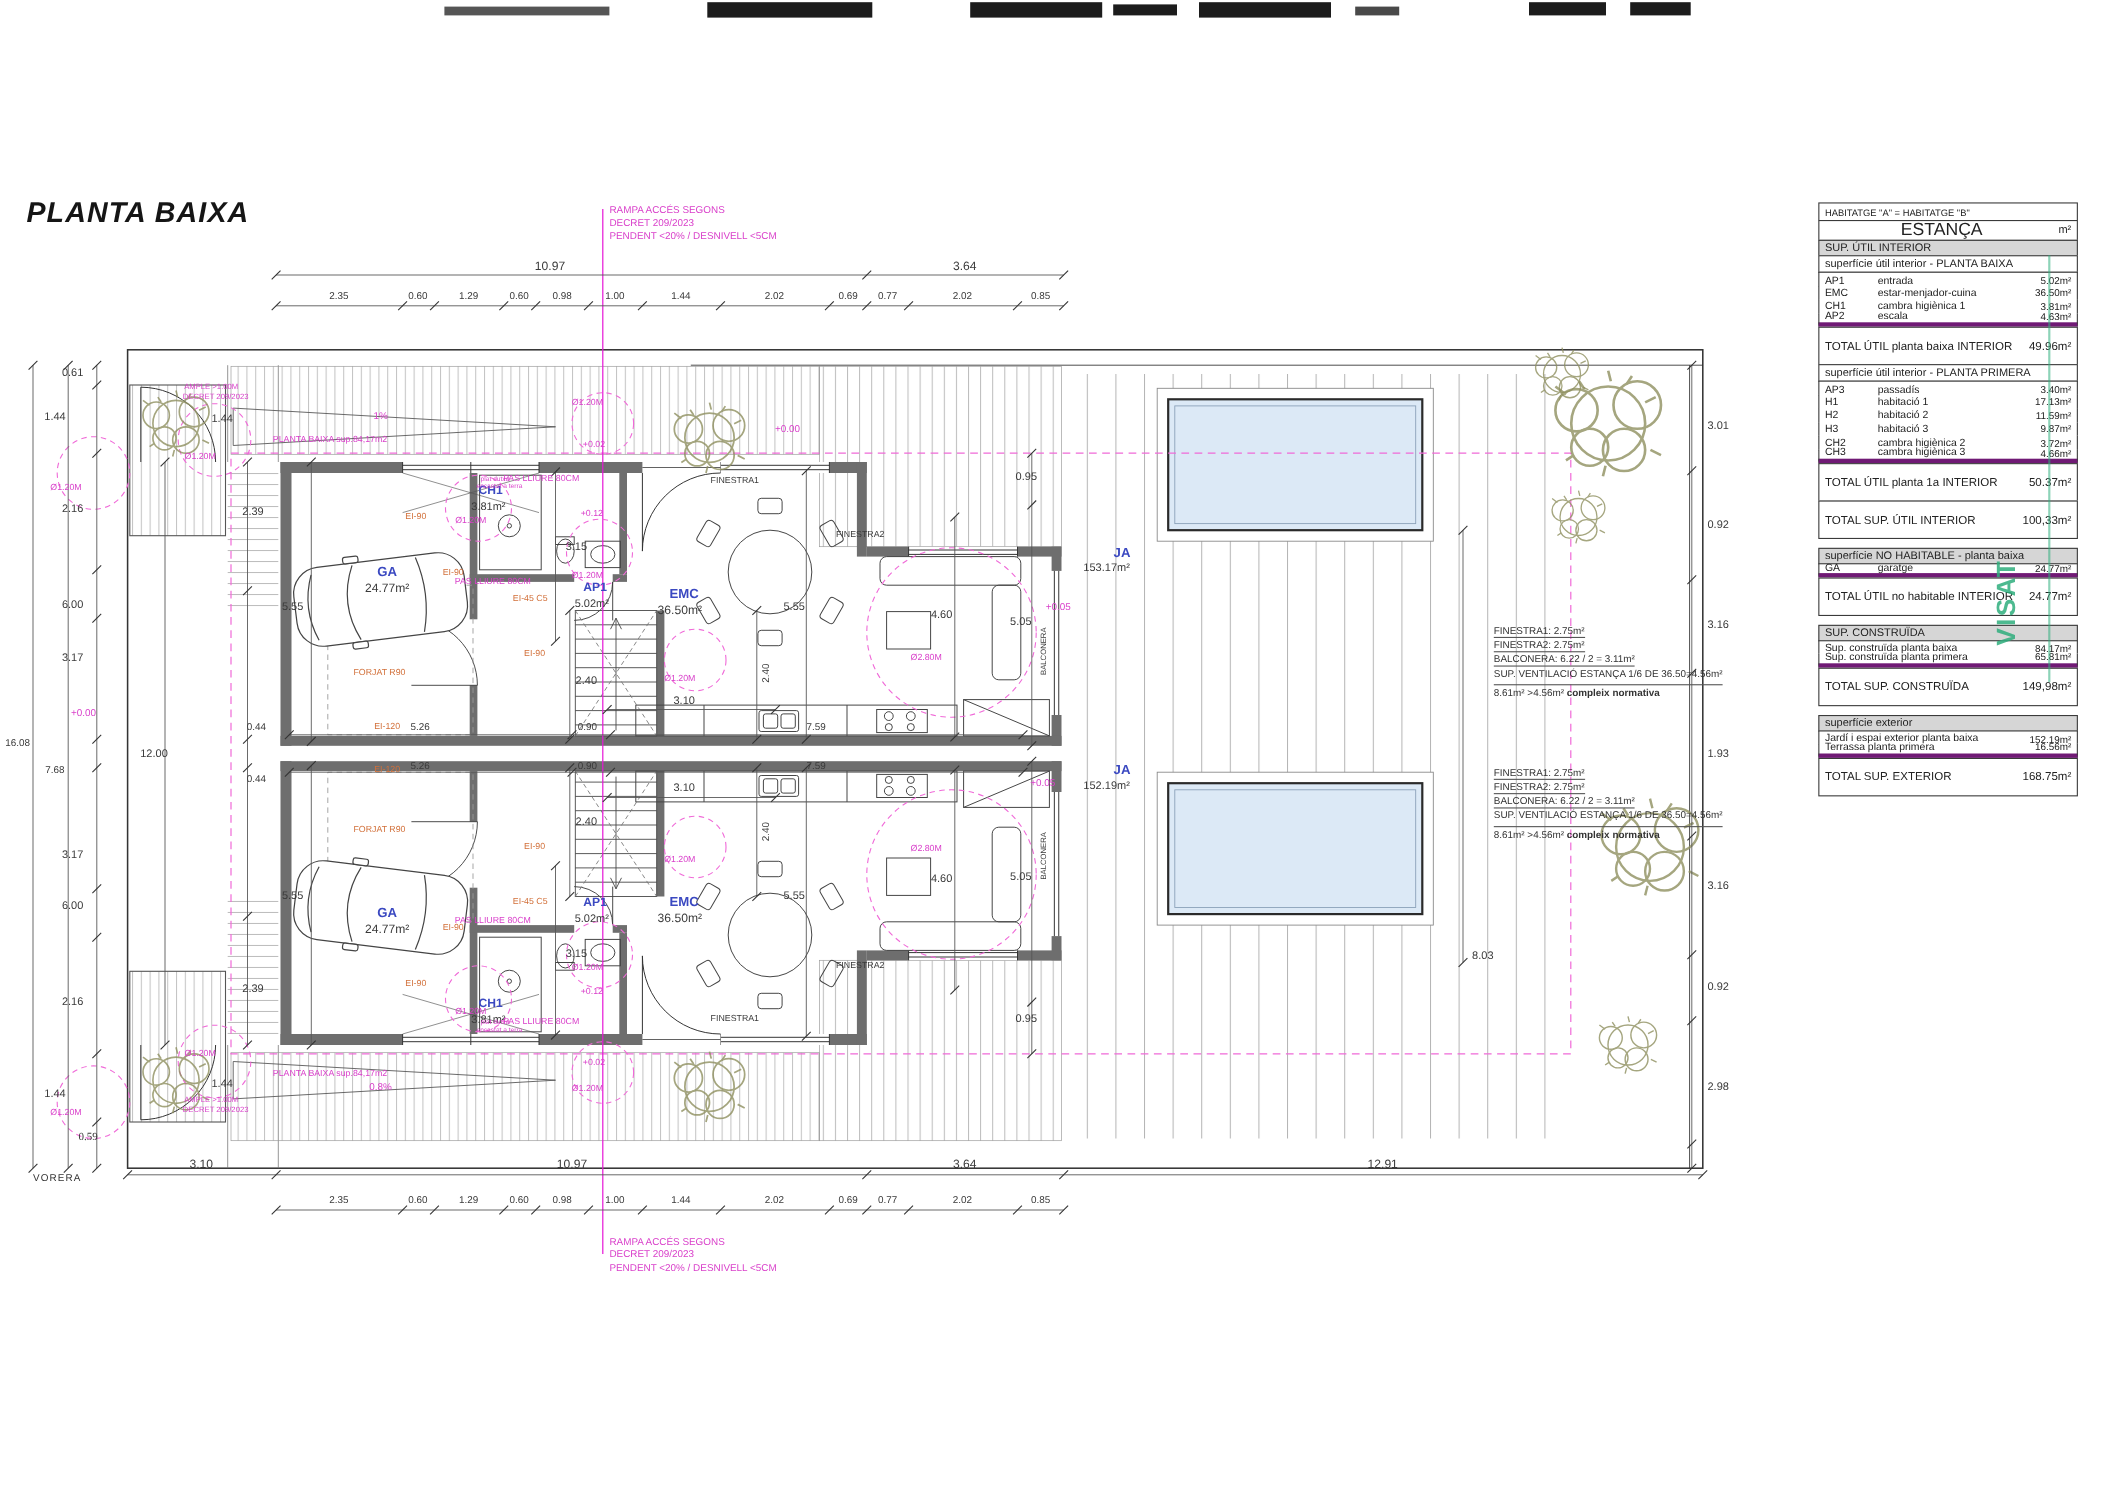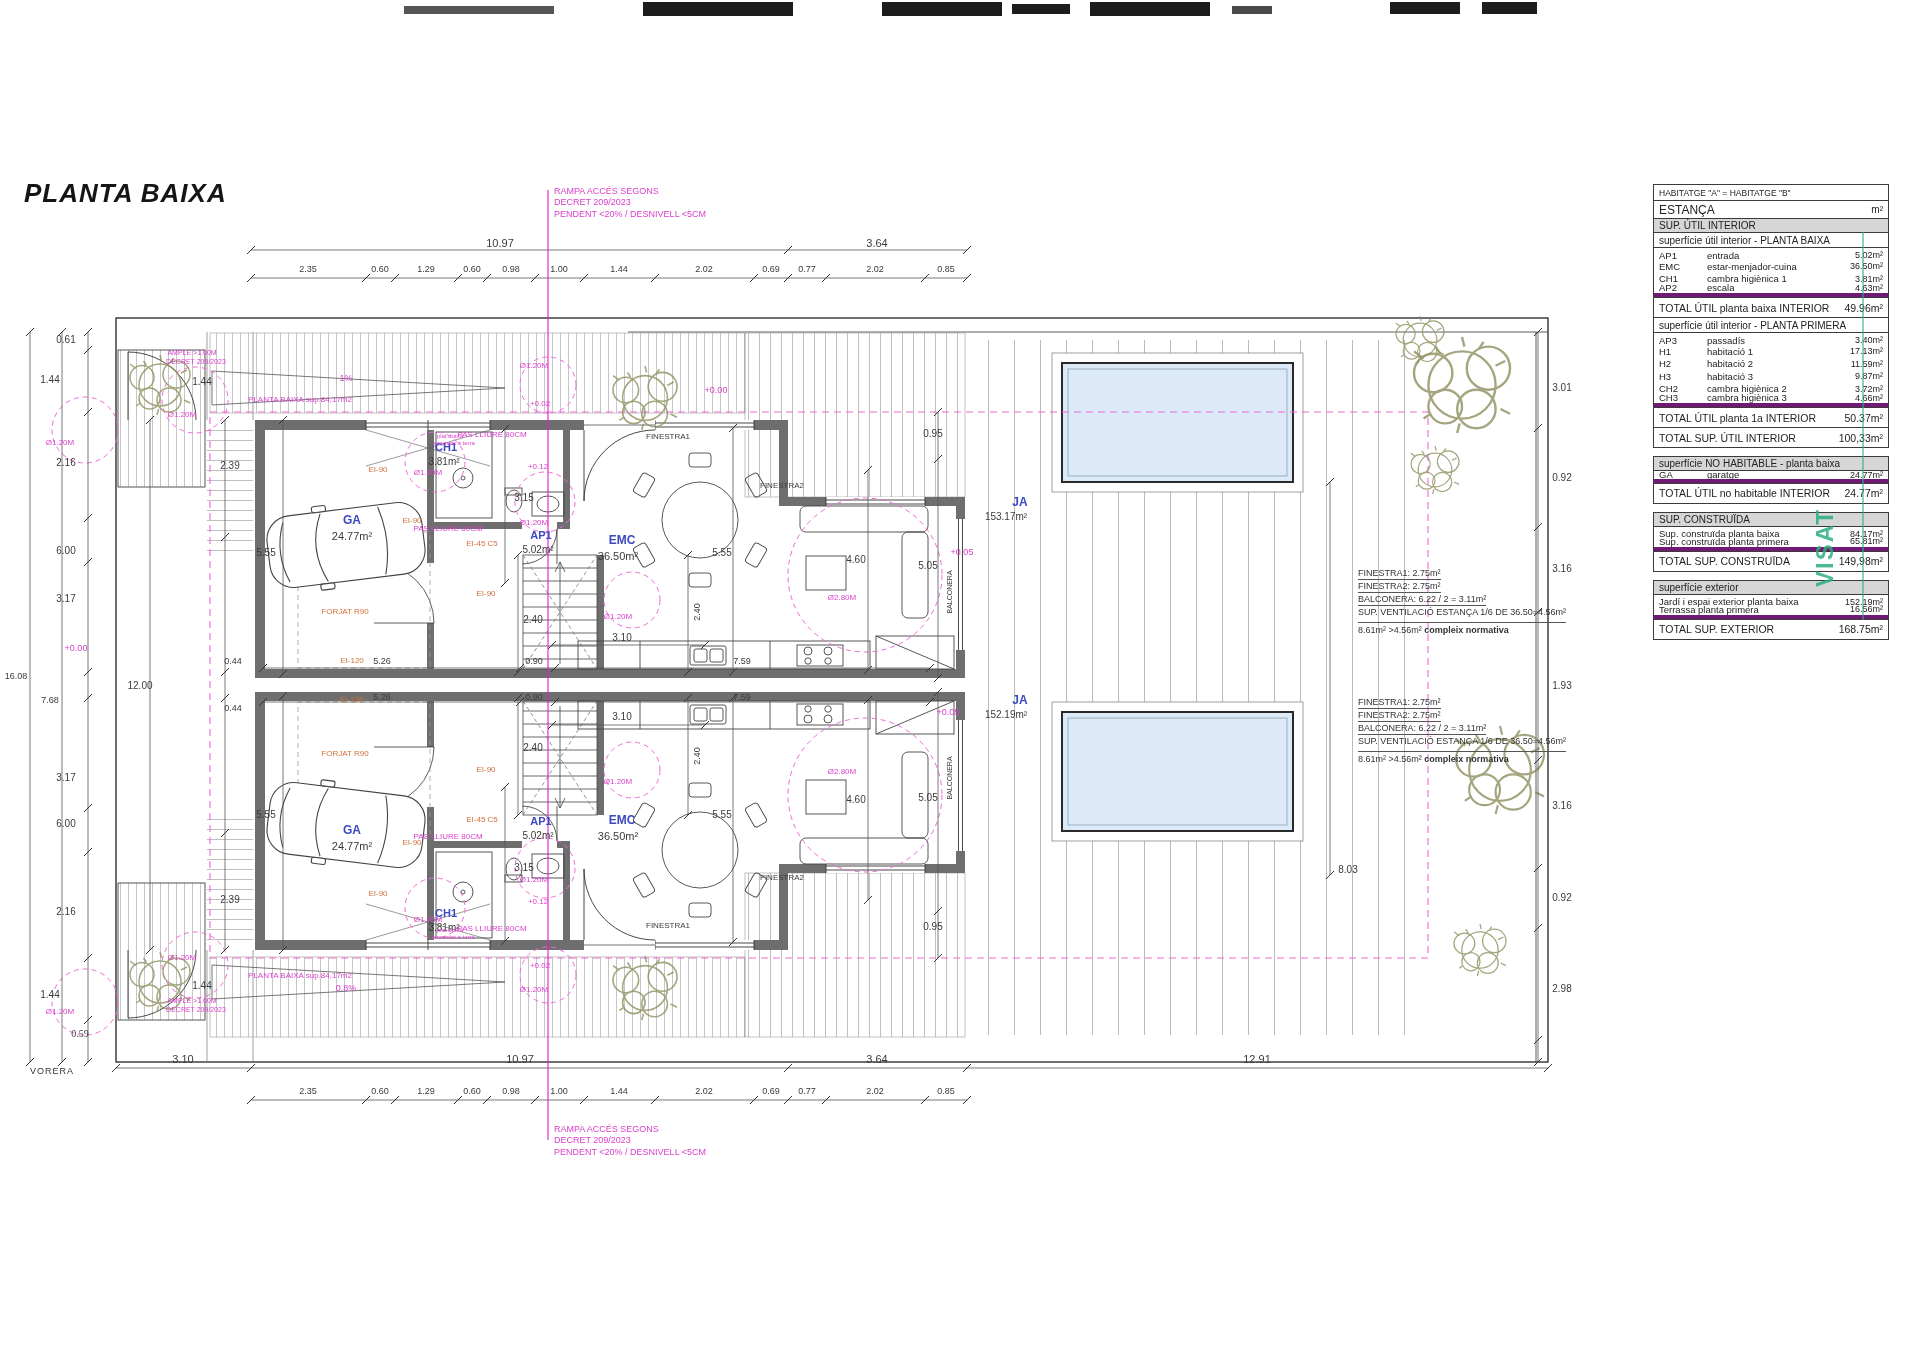--- a/index.html
+++ b/index.html
@@ -12,27 +12,27 @@
   .noteblock{position:absolute;font-size:9px;color:#d93fca;line-height:1.25;}
   .ventblock{position:absolute;font-size:9px;color:#333;line-height:1.0;}
   .ventblock .vl{border-bottom:1px solid #555;padding:2px 0 1px 0;display:inline-block;}
   .ventblock .v4{padding:2px 0 1px 0;display:block;}
   .ventblock .vres{border-top:1px solid #555;margin-top:4px;padding-top:3px;display:block;}
   .ventblock b{font-weight:bold;}
   #tables{position:absolute;left:1653px;top:185px;width:236px;font-size:10px;color:#222;}
   .trow{border:1px solid #3a3a3a;margin-top:-1px;display:flex;align-items:center;padding:0 5px;background:#fff;box-sizing:border-box;}
   .t-box{height:17px;font-size:8.5px;}
   .t-cols{height:19px;justify-content:space-between;}
-  .t-cols .mid{flex:1;text-align:left;font-size:12px;}
+  .t-cols .mid{flex:1;text-align:center;font-size:16px;}
   .t-gray{height:15px;background:#d6d6d6;}
   .t-sub{height:16px;}
   .t-d{height:13.5px;border-top:none;border-bottom:none;font-size:9.5px;}
   .t-dfirst{border-top:1px solid #3a3a3a;padding-top:2px;}
   .t-dlast{border-bottom:5px solid #701a75;padding-bottom:2px;}
-  .t-tot{height:21px;font-size:10.5px;justify-content:space-between;align-items:center;}
+  .t-tot{height:35px;font-size:10.5px;justify-content:space-between;align-items:center;}
   .t-gap{height:10px;border:none;background:transparent;}
   .cde{width:48px;} .nme{flex:1;} .val{width:52px;text-align:right;font-size:9px;}
   .t-tot .val{font-size:10.5px;width:auto;}
   #visat{position:absolute;left:1852px;top:518px;width:28px;height:110px;color:#2fae7d;font-weight:bold;font-size:24px;letter-spacing:2px;opacity:.85;transform:rotate(-90deg);transform-origin:50% 50%;}
   #stampline{position:absolute;left:1862px;top:232px;width:2px;height:388px;background:#2fae7d;opacity:.55;}
   .artifact{position:absolute;background:#1c1c1c;}
   #vorera{position:absolute;left:30px;top:1066px;font-size:9px;color:#333;letter-spacing:1px;}
 </style>
 </head>
 <body>

